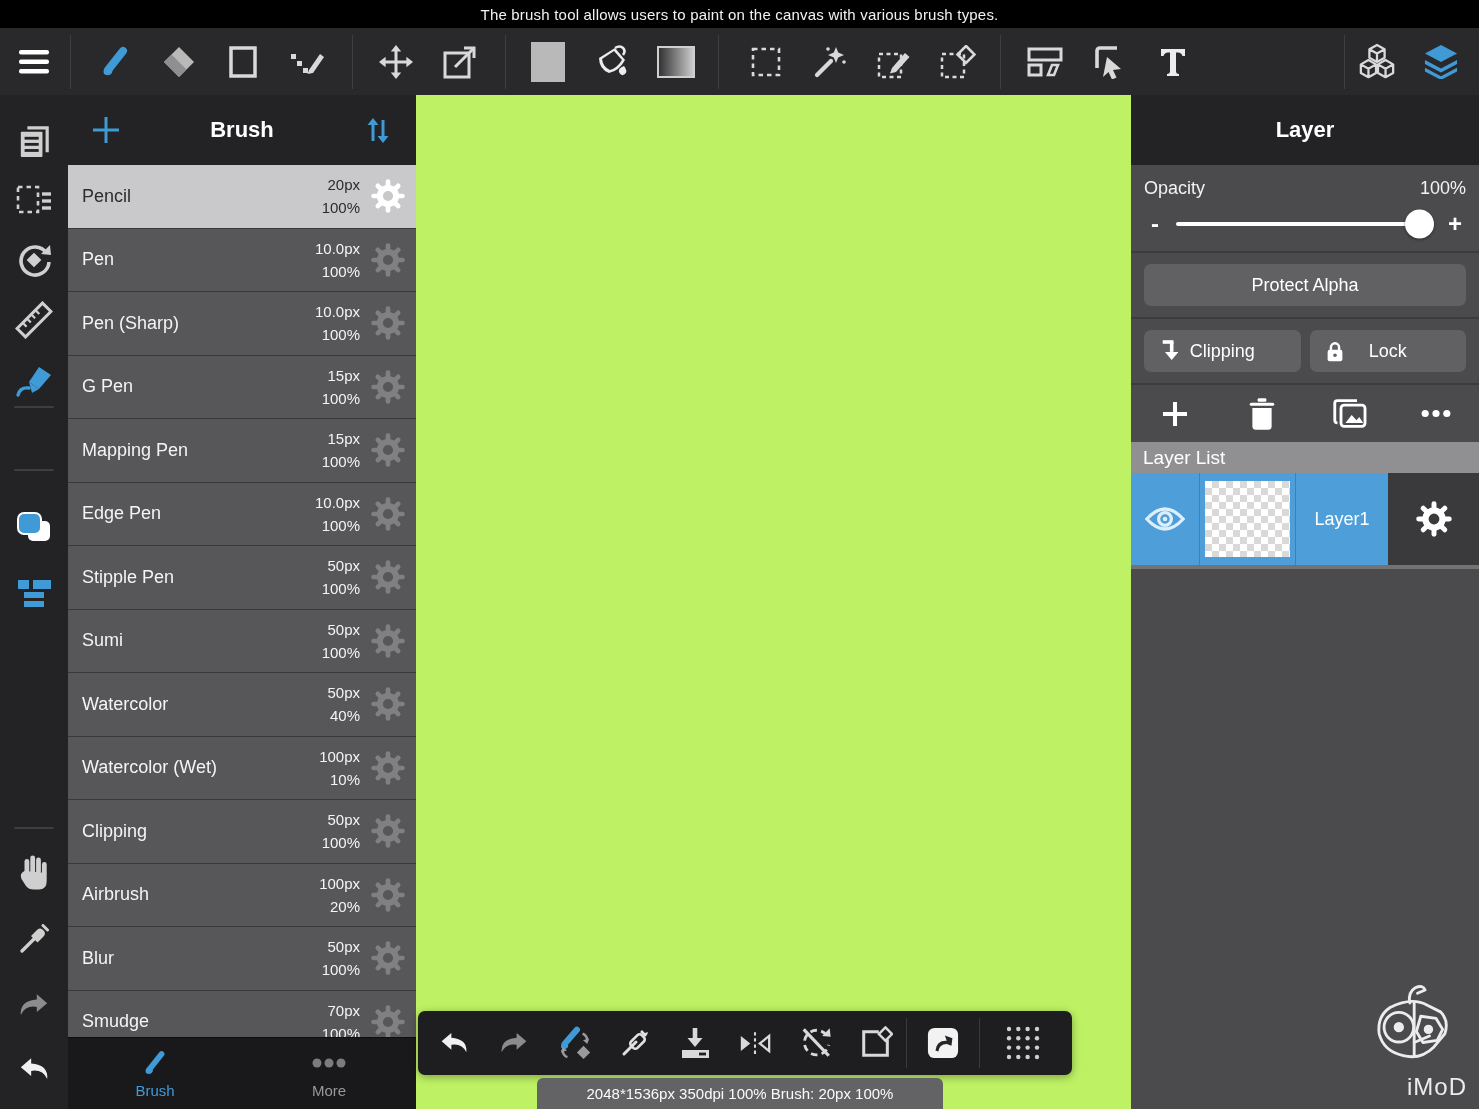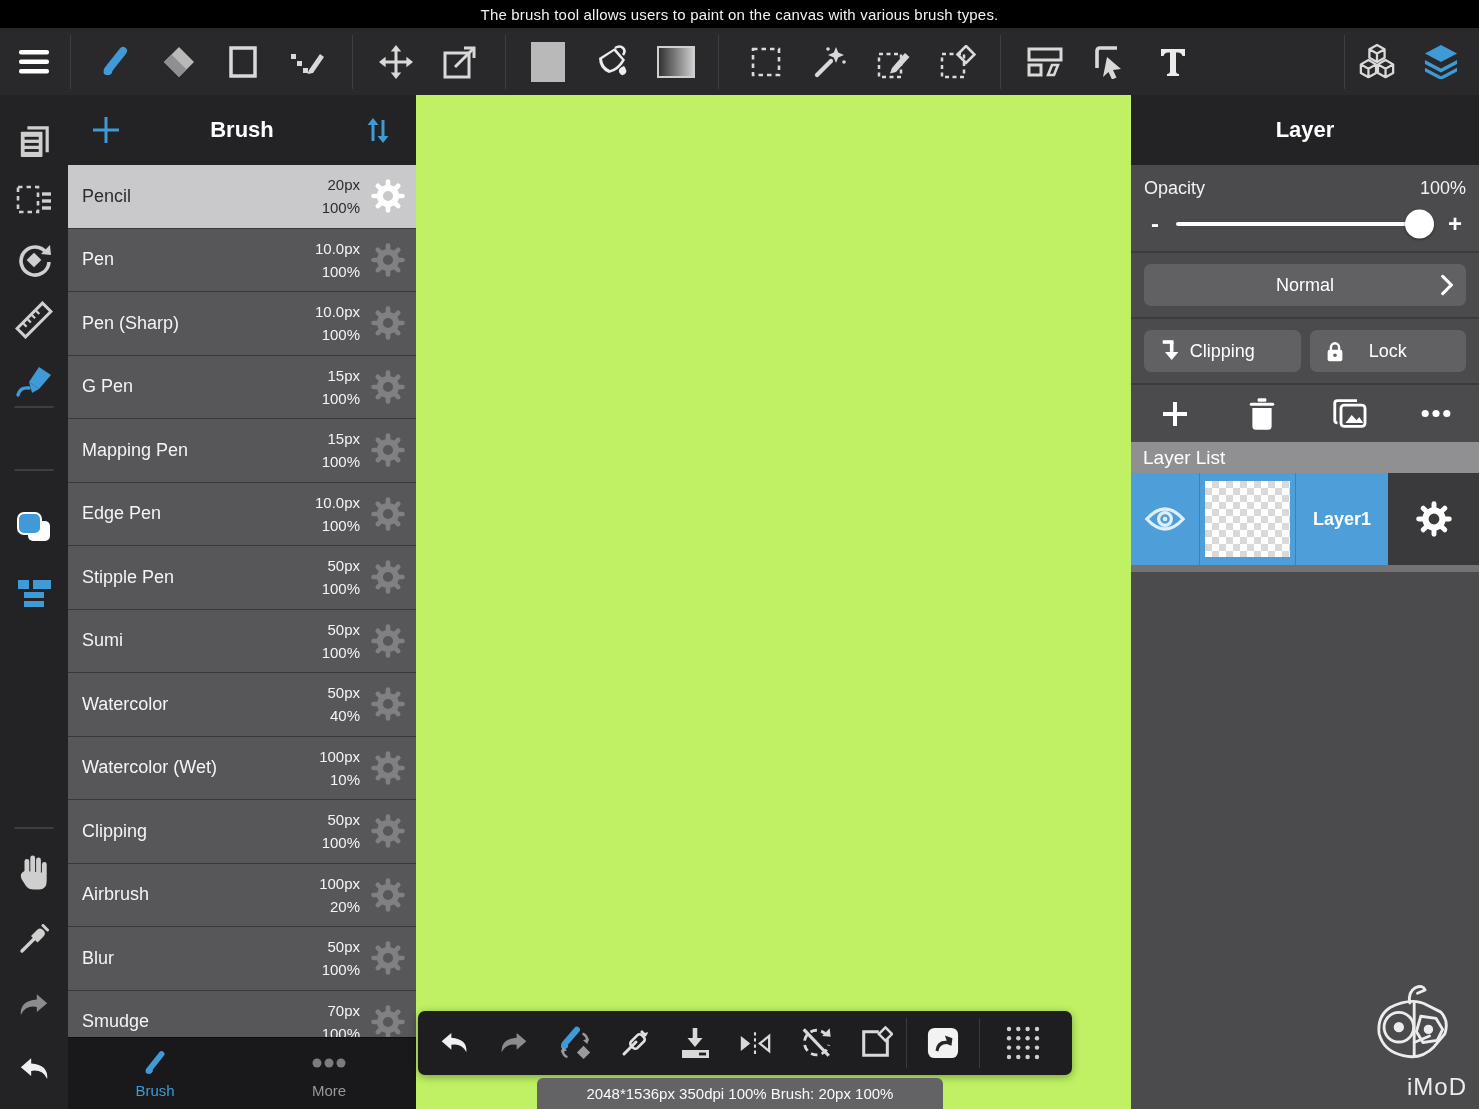--- a/index.html
+++ b/index.html
@@ -78,21 +78,21 @@
   .lp-sep{height:2px;background:#3c3c3e;flex:0 0 auto;}
   .lp-btnrow{flex:0 0 auto;display:flex;gap:9px;padding:11px 13px;}
   .lp-btn{flex:1;height:42px;background:#616164;border-radius:7px;position:relative;
           display:flex;align-items:center;justify-content:center;color:#fff;font-size:18px;}
   .lp-btn .b-icon{position:absolute;left:16px;display:flex;color:#fff;}
   .lp-btn .b-chevron{position:absolute;right:13px;display:flex;color:#fff;}
   .lp-iconrow{flex:0 0 auto;height:57px;display:flex;align-items:center;color:#fff;}
   .lp-iconrow .li{flex:1;display:flex;justify-content:center;}
   .lp-listheader{flex:0 0 auto;height:31px;background:#909093;color:#fff;font-size:19px;
                  display:flex;align-items:center;padding-left:12px;}
-  .layer-row{flex:0 0 auto;height:92px;display:flex;border-bottom:7px solid #737373;font-weight:bold;}
+  .layer-row{flex:0 0 auto;height:92px;display:flex;border-bottom:4px solid #737373;}
   .cell-eye{width:68px;background:#4e9ed9;display:flex;align-items:center;justify-content:center;color:#ddeefc;}
   .cell-thumb{width:95px;background:#4e9ed9;border-left:1px solid rgba(0,0,0,.18);
               display:flex;align-items:center;justify-content:center;}
   .thumb-inner{width:85px;height:76px;background-color:#fff;
     background-image:linear-gradient(45deg,#d9d9d9 25%,transparent 25%,transparent 75%,#d9d9d9 75%),
                      linear-gradient(45deg,#d9d9d9 25%,transparent 25%,transparent 75%,#d9d9d9 75%);
     background-size:14px 14px;background-position:0 0,7px 7px;}
   .cell-name{flex:1;background:#4e9ed9;border-left:1px solid rgba(0,0,0,.18);
              display:flex;align-items:center;justify-content:center;color:#fff;font-size:18px;}
   .cell-gear{width:91px;background:#3a3a3c;display:flex;align-items:center;justify-content:center;color:#fff;}
@@ -833,26 +833,21 @@
         <span class="lp-minus">-</span>
         <div class="lp-track">
           <div class="lp-thumb"></div>
         </div>
         <span class="lp-plus">+</span>
       </div>
     </div>
     <div class="lp-sep"></div>
     <div class="lp-btnrow">
       <div class="lp-btn">
-        <span>Normal</span>
-        <span class="b-chevron">
-          <svg width="12" height="22" viewBox="0 0 14 24">
-              <path d="M2 2 L12 12 L2 22" fill="none" stroke="#fff" stroke-width="3.6" stroke-linecap="round"></path>
-            </svg>
-        </span>
+        <span>Protect Alpha</span>
       </div>
     </div>
     <div class="lp-sep"></div>
     <div class="lp-btnrow">
       <div class="lp-btn">
         <span class="b-icon">
           <svg width="18" height="22" viewBox="0 0 20 24">
               <path d="M3 2 H15" stroke="#fff" stroke-width="4"></path>
               <path d="M13 2 V13" stroke="#fff" stroke-width="4"></path>
               <path d="M13 22 l-7.5 -9 h15z" fill="#fff"></path>

